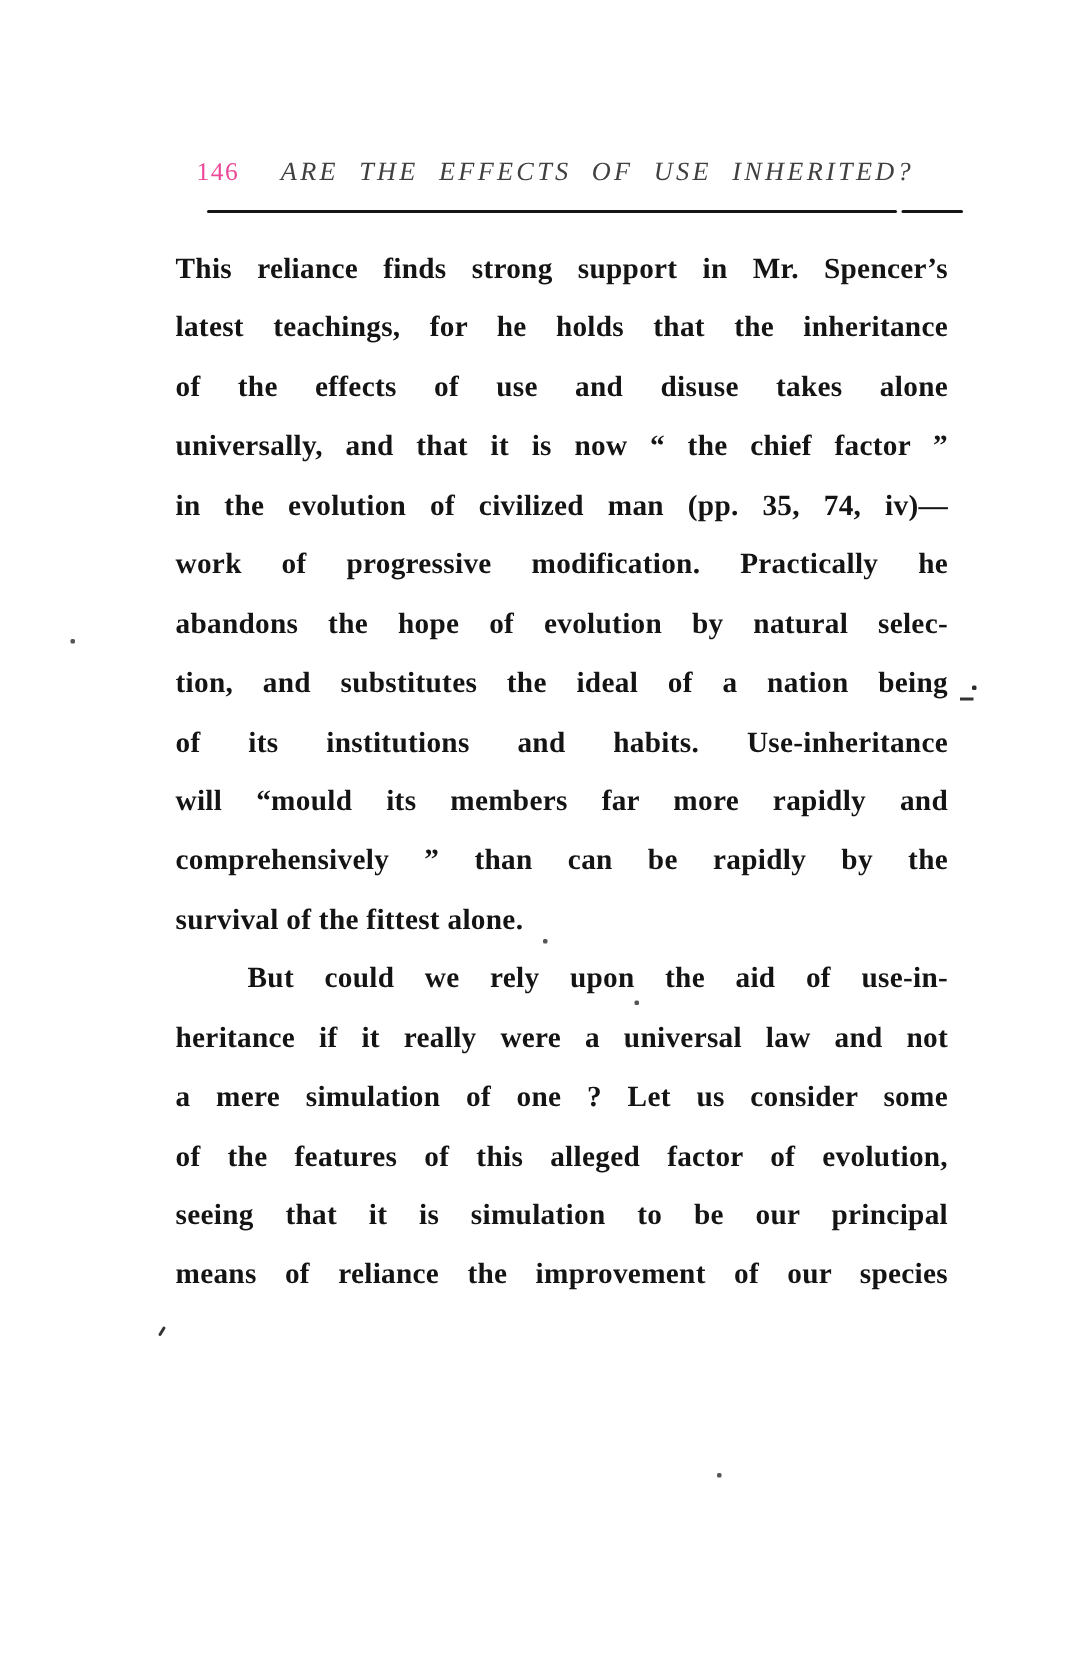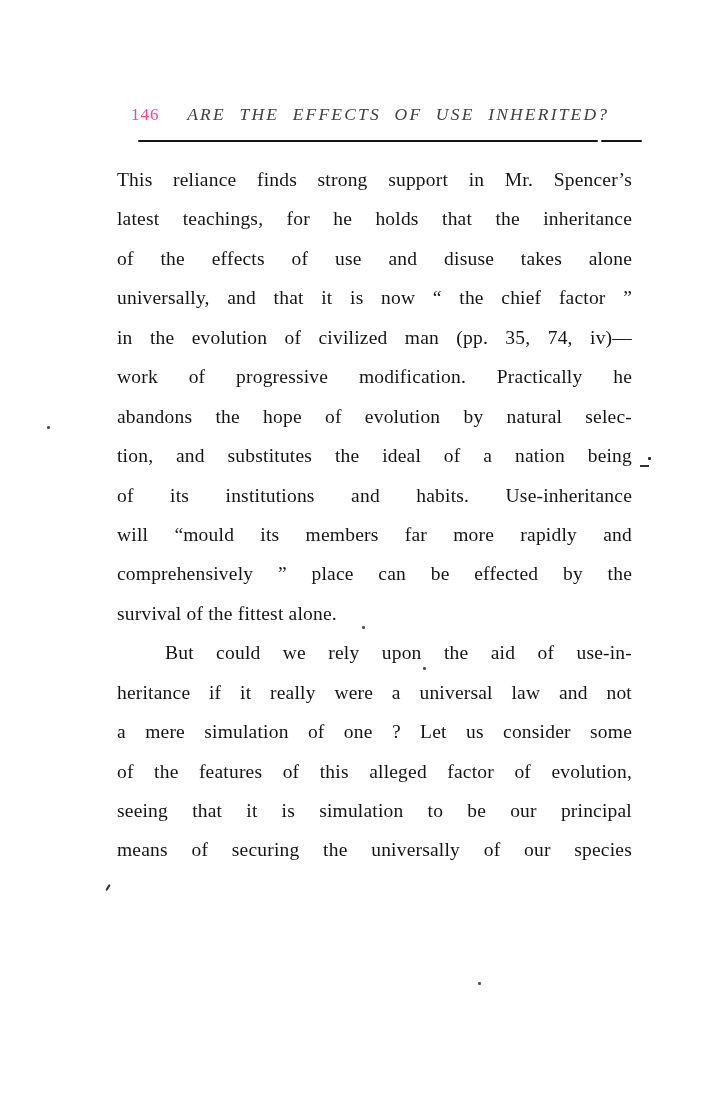--- a/index.html
+++ b/index.html
@@ -35,20 +35,21 @@
   
   .body-text{
     position:absolute;left:117px;top:160px;width:515px;
     font-size:19.5px;
     letter-spacing:0.2px;
   }
   .line{
     height:39.45px;line-height:39.45px;
     text-align:justify;text-align-last:justify;text-justify:inter-word;
     white-space:nowrap;
+    font-weight:bold;
   }
   .line.nojust{text-align:left;text-align-last:left;}
   .line.indent{padding-left:48px;}
   .it{font-style:italic;letter-spacing:0.4px;}
 
   
   .speck{position:absolute;background:#2a2a2a;}
   .speck.dot{width:3px;height:3px;border-radius:1px;}
   .speck.faint{background:#555;width:3px;height:3px;border-radius:1px;}
   .speck.dash{width:9px;height:2px;background:#333;}
@@ -73,28 +74,28 @@
       <div class="line"><span>This reliance finds strong support in Mr. Spencer’s</span></div>
       <div class="line"><span>latest teachings, for he holds that the inheritance</span></div>
       <div class="line"><span>of the effects of use and disuse takes alone</span></div>
       <div class="line"><span>universally, and that it is now “ the chief factor ”</span></div>
       <div class="line"><span>in the evolution of civilized man (pp. 35, 74, iv)—</span></div>
       <div class="line"><span>work of progressive modification. Practically he</span></div>
       <div class="line"><span>abandons the hope of evolution by natural selec-</span></div>
       <div class="line"><span>tion, and substitutes the ideal of a nation being</span></div>
       <div class="line"><span>of its institutions and habits. Use-inheritance</span></div>
       <div class="line"><span>will “mould its members far more rapidly and</span></div>
-      <div class="line"><span>comprehensively ” place can be effected by the</span></div>
+      <div class="line"><span>comprehensively ” than can be rapidly by the</span></div>
       <div class="line nojust"><span>survival of the fittest alone.</span></div>
       <div class="line indent"><span>But could we rely upon the aid of use-in-</span></div>
       <div class="line"><span>heritance if it really were a universal law and not</span></div>
       <div class="line"><span>a mere simulation of one ? Let us consider some</span></div>
       <div class="line"><span>of the features of this alleged factor of evolution,</span></div>
       <div class="line"><span>seeing that it is simulation to be our principal</span></div>
-      <div class="line"><span>means of securing the universally of our species</span></div>
+      <div class="line"><span>means of reliance the improvement of our species</span></div>
     </div>
 
   <div class="speck dot" style="left:648px;top:457px;"></div>
   <div class="speck dash" style="left:640px;top:465px;"></div>
   <div class="speck tick" style="left:107px;top:884px;"></div>
   <div class="speck faint" style="left:478px;top:982px;"></div>
   <div class="speck faint" style="left:423px;top:667px;"></div>
   <div class="speck faint" style="left:362px;top:626px;"></div>
   <div class="speck faint" style="left:47px;top:426px;"></div>
 

